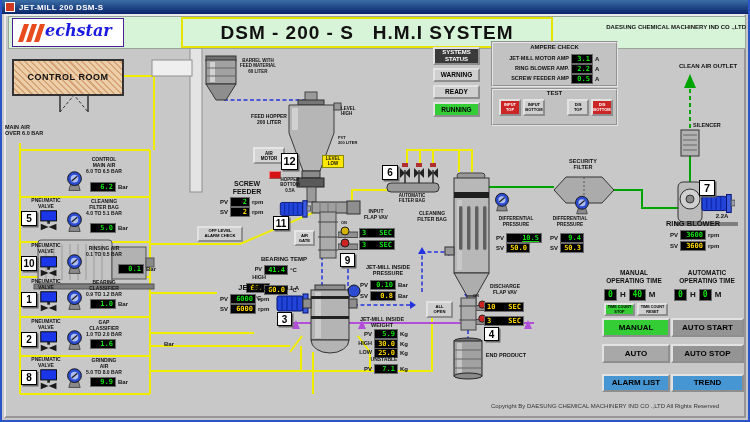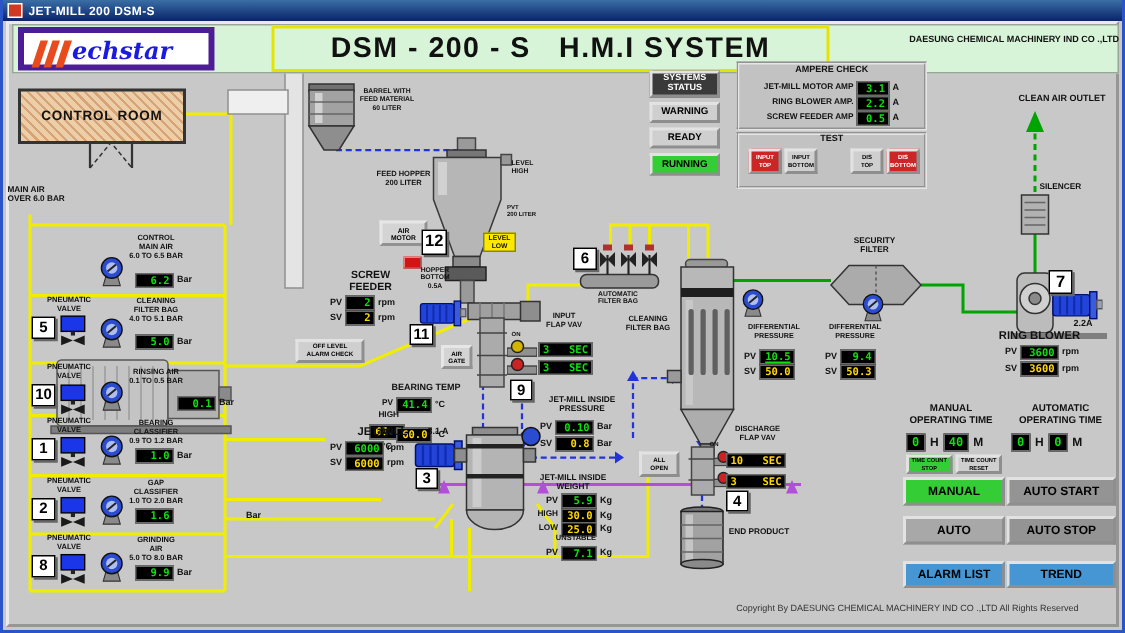--- a/index.html
+++ b/index.html
@@ -272,21 +272,21 @@
     <g>
       <use href="#sym-pneuvalve" x="36" y="209" width="24" height="22"></use>
       <use href="#sym-pneuvalve" x="36" y="255" width="24" height="22"></use>
       <use href="#sym-pneuvalve" x="36" y="290" width="24" height="22"></use>
       <use href="#sym-pneuvalve" x="36" y="330" width="24" height="22"></use>
       <use href="#sym-pneuvalve" x="36" y="368" width="24" height="22"></use>
     </g>
   </svg>
 
   <div class="a headerband" style="left:6px;top:16px;width:738px;height:33px;"></div>
-  <div class="a" style="left:10px;top:18px;width:131px;height:29px;background:#fff;border:4px solid #4c1d95;box-sizing:border-box;">
+  <div class="a" style="left:10px;top:18px;width:112px;height:29px;background:#fff;border:1px solid #4c1d95;box-sizing:border-box;">
     <svg width="30" height="22" style="position:absolute;left:3px;top:3px">
       <polygon points="2,20 8,2 13,2 7,20" fill="#e84b1e"></polygon>
       <polygon points="10,20 16,2 21,2 15,20" fill="#e84b1e"></polygon>
       <polygon points="18,20 24,2 29,2 23,20" fill="#e84b1e"></polygon>
     </svg>
     <span style="position:absolute;left:32px;top:2px;font:italic 700 16px 'DejaVu Serif',serif;color:#1a1ae0;">echstar</span>
   </div>
   <div class="a titlebox" style="left:179px;top:17px;width:372px;height:31px;background:#d8f4d8;">
     <span class="t" style="font-size:19px;line-height:27px;letter-spacing:1px;">DSM - 200 - S &nbsp; H.M.I SYSTEM</span>
   </div>
@@ -518,21 +518,21 @@
 
   <div class="a numbox" style="left:380px;top:165px;width:16px;height:15px;">6</div>
   <div class="a t" style="left:386px;top:193px;width:48px;font-size:4.5px;">AUTOMATIC
 FILTER BAG</div>
   <div class="a t" style="left:408px;top:211px;width:44px;font-size:5px;">CLEANING
 FILTER BAG</div>
   <div class="a t" style="left:488px;top:216px;width:52px;font-size:4.8px;">DIFFERENTIAL
 PRESSURE</div>
   <div class="a vrow" style="left:494px;top:233px;">
     <span class="vlab">PV</span>
-    <span class="disp" style="width:24px;text-decoration:underline;">10.5</span>
+    <span class="disp" style="width:36px;text-decoration:underline;">10.5</span>
   </div>
   <div class="a vrow" style="left:494px;top:243px;">
     <span class="vlab">SV</span>
     <span class="disp y" style="width:24px;">50.0</span>
   </div>
 
   <div class="a t" style="left:554px;top:158px;width:54px;font-size:5.5px;">SECURITY
 FILTER</div>
   <div class="a t" style="left:542px;top:216px;width:52px;font-size:4.8px;">DIFFERENTIAL
 PRESSURE</div>

